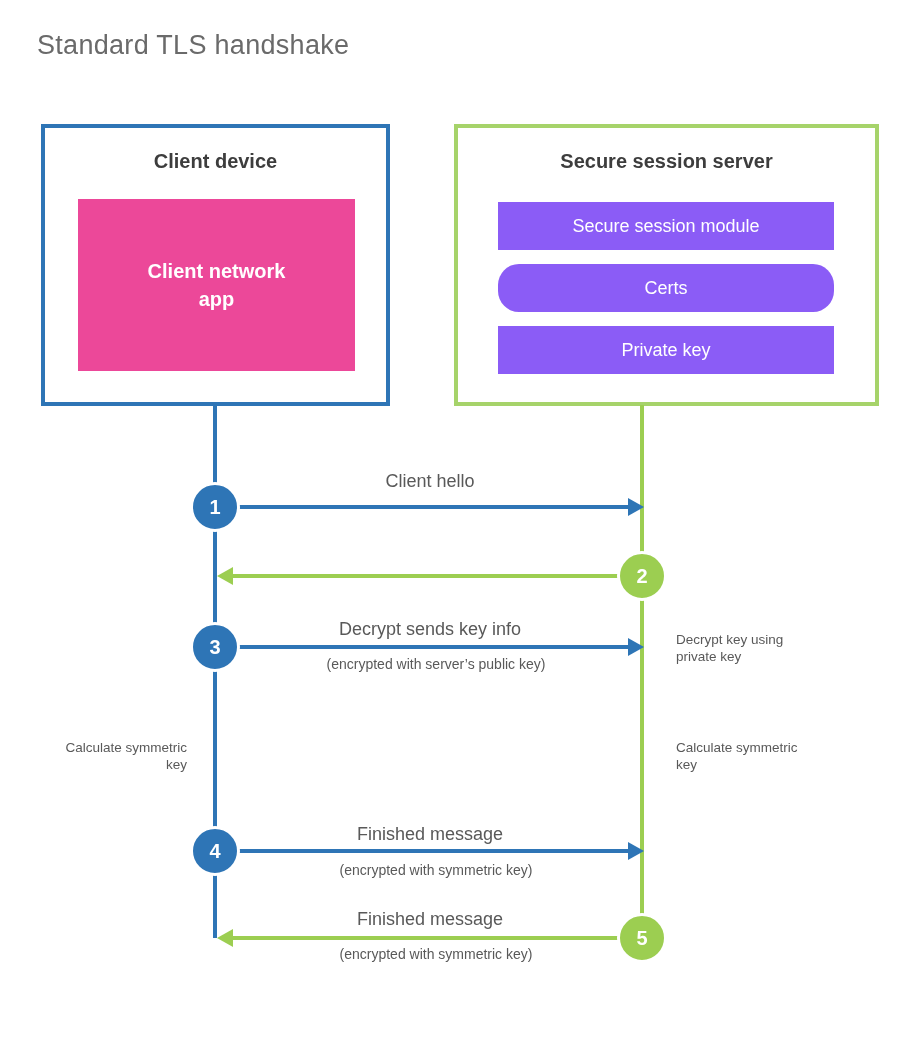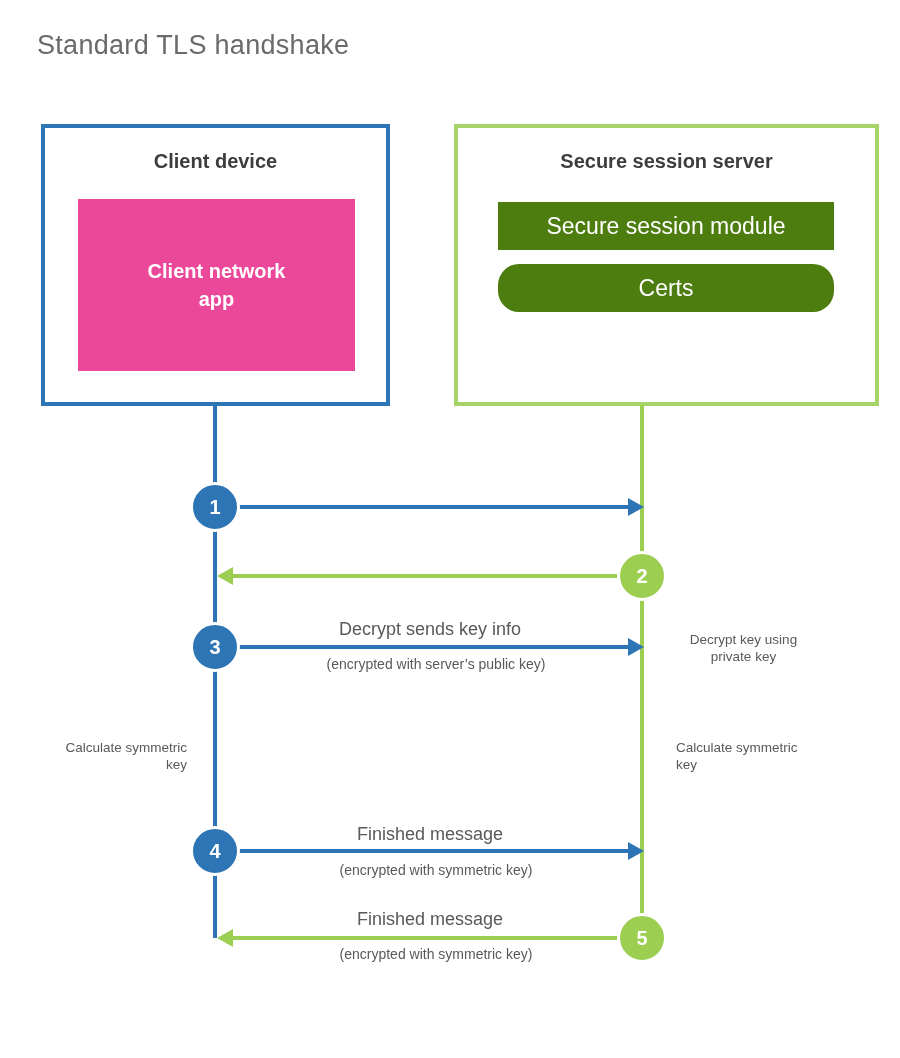--- a/index.html
+++ b/index.html
@@ -16,22 +16,22 @@
   .client-box { left:41px; width:349px; border-color:#2e75b6; }
   .server-box { left:454px; width:425px; border-color:#a6d36a; }
   .entity-title { position:absolute; top:22px; left:0; width:100%; text-align:center;
     font-size:20px; font-weight:bold; color:#3d3d3d; }
   .client-app {
     position:absolute; left:33px; top:71px; width:277px; height:172px; background:#ec4899;
     display:flex; align-items:center; justify-content:center;font-weight:bold;
   }
   .client-app span { display:block; width:175px; text-align:center; color:#ffffff; font-size:20px; line-height:28px; }
   .module-bar {
-    position:absolute; left:40px; width:336px; height:48px; background:#4d7c0f;
-    display:flex; align-items:center; justify-content:center; color:#ffffff; font-size:23px;
+    position:absolute; left:40px; width:336px; height:48px; background:#8b5cf6;
+    display:flex; align-items:center; justify-content:center; color:#ffffff; font-size:18px;
   }
   .module-1 { top:74px; } .module-2 { top:136px;border-radius:21px; } .module-3 { top:198px; }
 
   
   .lifeline { position:absolute; width:4px; top:405px; }
   .lifeline.client { left:213px; height:533px; background:#2e75b6; }
   .lifeline.server { left:640px; height:537px; background:#9cce51; }
 
   
   .arrow-line { position:absolute; height:4px; }
@@ -49,21 +49,21 @@
     color:#ffffff; font-size:20px; font-weight:bold;
   }
   .badge.blue { background:#2e75b6; }
   .badge.green { background:#9cce51; }
 
   
   .msg-label { position:absolute; left:225px; width:410px; text-align:center; color:#595959; font-size:18px; }
   .msg-sub   { position:absolute; left:231px; width:410px; text-align:center; color:#595959; font-size:14px; }
 
   .side-note { position:absolute; color:#595959; font-size:13.5px; line-height:17px; width:135px; }
-  .side-note.decrypt { left:676px; top:631px;text-align:center; }
+  .side-note.decrypt { left:676px; top:631px; }
   .side-note.calc-client { left:52px; top:739px; text-align:right; }
   .side-note.calc-server { left:676px; top:739px; }
 </style>
 </head>
 <body>
 
 <div class="canvas">
 
   <div class="diagram-title">Standard TLS handshake</div>
 
@@ -71,25 +71,27 @@
     <div class="entity-title">Client device</div>
     <div class="client-app">
       <span>Client network app</span>
     </div>
   </div>
 
   <div class="entity-box server-box">
     <div class="entity-title">Secure session server</div>
     <div class="module-bar module-1">Secure session module</div>
     <div class="module-bar module-2">Certs</div>
+    <div class="module-bar module-3">Private key</div>
   </div>
 
   <div class="lifeline client"></div>
   <div class="lifeline server"></div>
 
+  <div class="msg-label" style="top:471px">Client hello</div>
   <div class="arrow-line blue" style="top:505px"></div>
   <div class="arrow-head right" style="top:498px"></div>
   <div class="badge blue" style="left:190px; top:482px">1</div>
 
   <div class="arrow-line green" style="top:574px"></div>
   <div class="arrow-head left" style="top:567px"></div>
   <div class="badge green" style="left:617px; top:551px">2</div>
 
   <div class="msg-label" style="top:619px">Decrypt sends key info</div>
   <div class="arrow-line blue" style="top:645px"></div>

